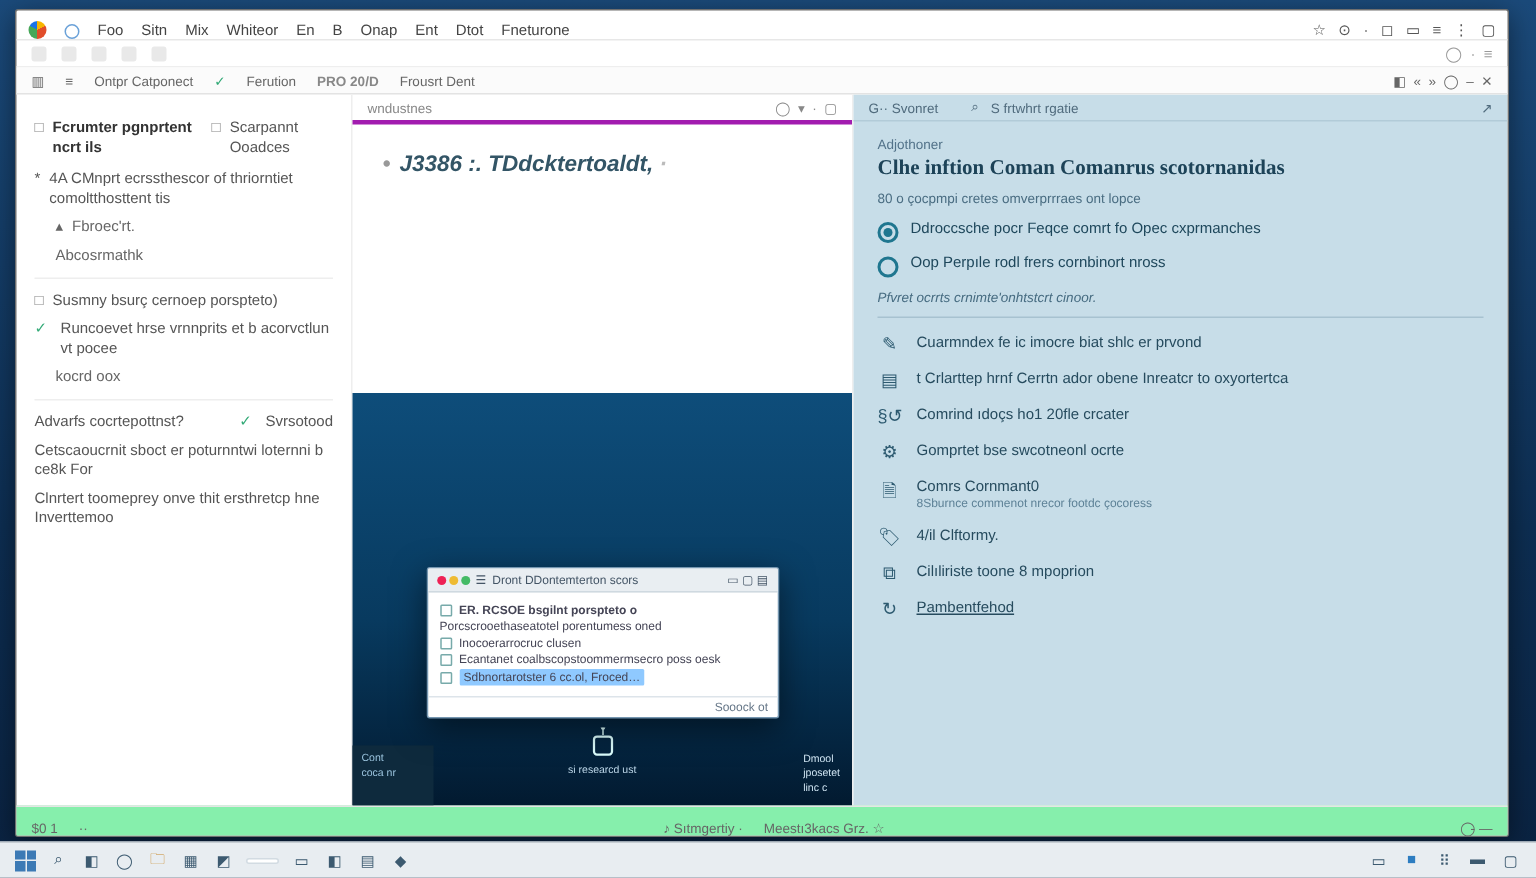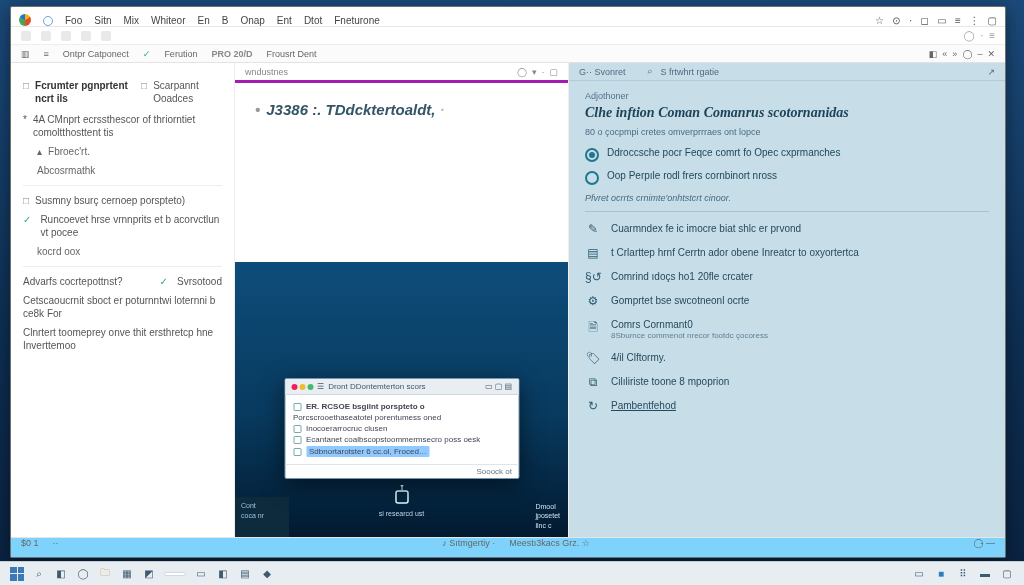--- a/index.html
+++ b/index.html
@@ -60,35 +60,35 @@
 .dlg-ft{height:14px;border-top:1px solid #dde4ea;display:flex;justify-content:flex-end;align-items:center;padding:0 6px;color:#678;}
 .mid .strip{position:absolute;left:0;bottom:0;height:40px;width:54px;background:#0e2a3d;color:#9bc4de;font-size:7px;padding:4px 6px;line-height:1.4;}
 .mid .rstats{position:absolute;right:8px;bottom:6px;color:#cfe4f2;font-size:7px;text-align:left;line-height:1.4;}
 .mid .bot{position:absolute;left:50%;bottom:30px;transform:translateX(-50%);}
 .mid .credit{position:absolute;left:50%;bottom:20px;transform:translateX(-50%);color:#bcd6e8;font-size:7px;}
 
 .right { width:436px; background:#c7dde8; padding:0; display:flex; flex-direction:column; font-size:10px; color:#1f3848;}
 .right .rtop{height:18px;display:flex;align-items:center;padding:0 10px;font-size:9px;color:#506b7d;gap:8px;border-bottom:1px solid #b2cbd8;}
 .right .pad{padding:10px 16px 4px;}
 .right .crumb{font-size:9px;color:#527289;}
-.right h3{font-family:"Georgia",serif;font-size:14px;color:#1d4358;margin:4px 0 6px;font-style:italic;}
+.right h3{font-family:"Georgia",serif;font-size:14px;color:#1d4358;margin:4px 0 6px;}
 .right .sub{font-size:9px;color:#4a6d82;margin-bottom:10px;}
 .radio{display:flex;gap:8px;align-items:flex-start;margin:8px 0;}
 .radio .rb{width:14px;height:14px;border:2px solid #1f768f;border-radius:50%;flex:none;display:flex;align-items:center;justify-content:center;margin-top:1px;}
 .radio .rb.on::after{content:"";width:6px;height:6px;background:#1f768f;border-radius:50%;}
 .radio span{color:#1e475b;}
 .note{font-size:9px;font-style:italic;color:#466b80;margin:6px 0 8px;}
 .right hr{border:none;border-top:1px solid #a7c2d0;margin:4px 0 10px;}
 .feat{display:flex;gap:10px;align-items:flex-start;margin:10px 0;}
 .feat .fi{width:16px;flex:none;color:#2d5a70;font-size:12px;text-align:center;}
 .feat .tx{color:#264b5e;line-height:1.3;}
 .feat .tx small{display:block;color:#5e8297;font-size:8px;}
 
 
-.status{height:20px;border-top:1px solid #e5e5e5;background:#7dd3fc;display:flex;align-items:flex-start;gap:14px;font-size:9px;color:#666;padding:0 10px;}
+.status{height:20px;border-top:1px solid #e5e5e5;background:#86efac;display:flex;align-items:flex-end;gap:14px;font-size:9px;color:#666;padding:0 10px;}
 .status .r{margin-left:auto;display:flex;gap:10px;align-items:center;}
 
 
 .taskbar{position:absolute;left:0;right:0;bottom:0;height:24px;background:#e8edf1;border-top:1px solid #c6cdd3;display:flex;align-items:center;gap:8px;padding:0 10px;font-size:10px;color:#3c4a55;}
 .taskbar .ti{width:14px;height:14px;display:flex;align-items:center;justify-content:center;color:#3c5a70;}
 .taskbar .start{width:14px;height:14px;display:grid;grid-template:repeat(2,1fr)/repeat(2,1fr);gap:1px;}
 .taskbar .start b{background:#3c7ab5;}
 .taskbar .pill{padding:1px 10px;background:#fff;border-radius:9px;font-size:8px;color:#678;border:1px solid #d2dbe2;}
 .taskbar .tray{margin-left:auto;display:flex;gap:8px;align-items:center;}
 </style>

